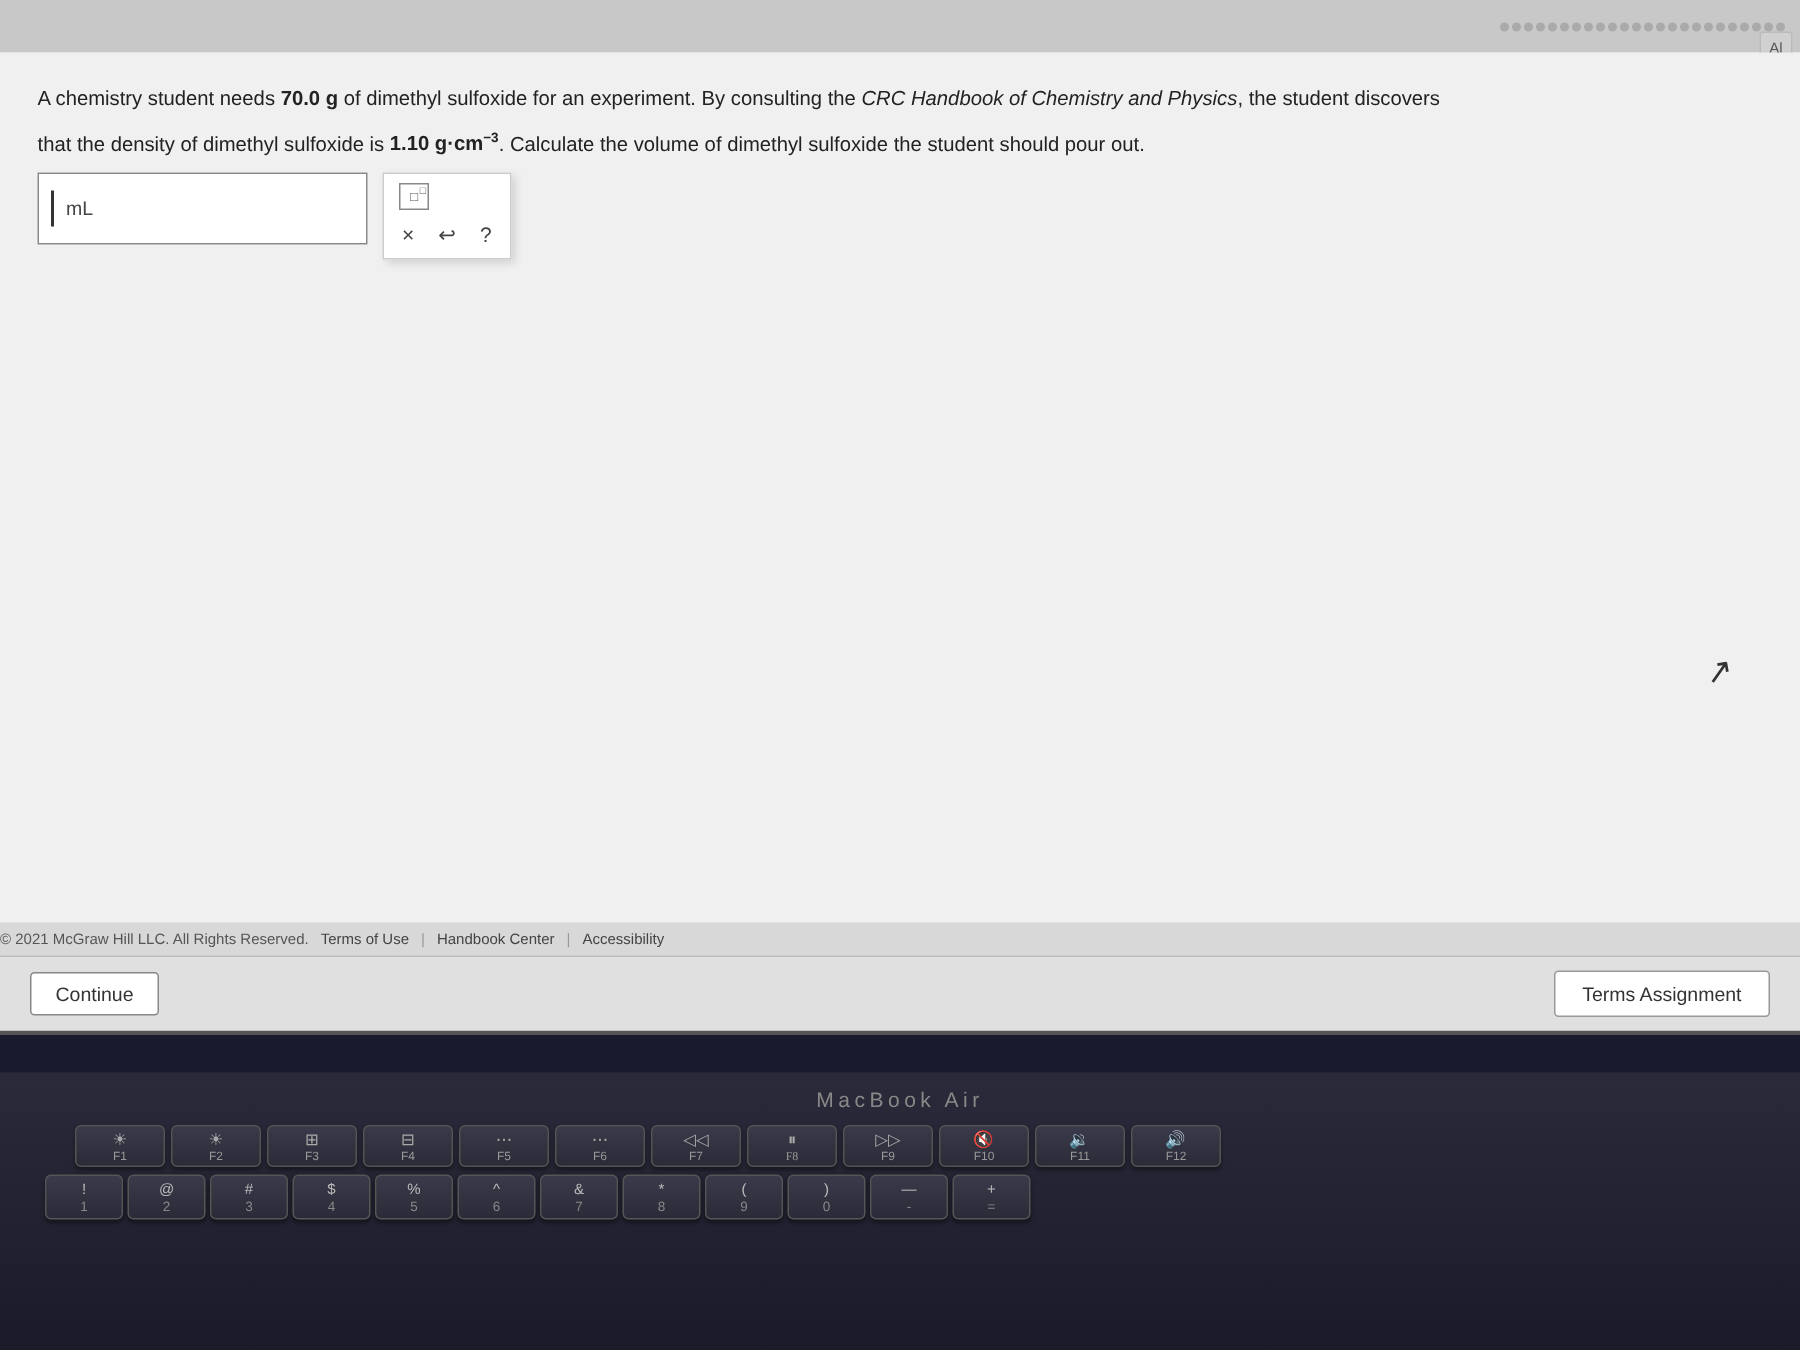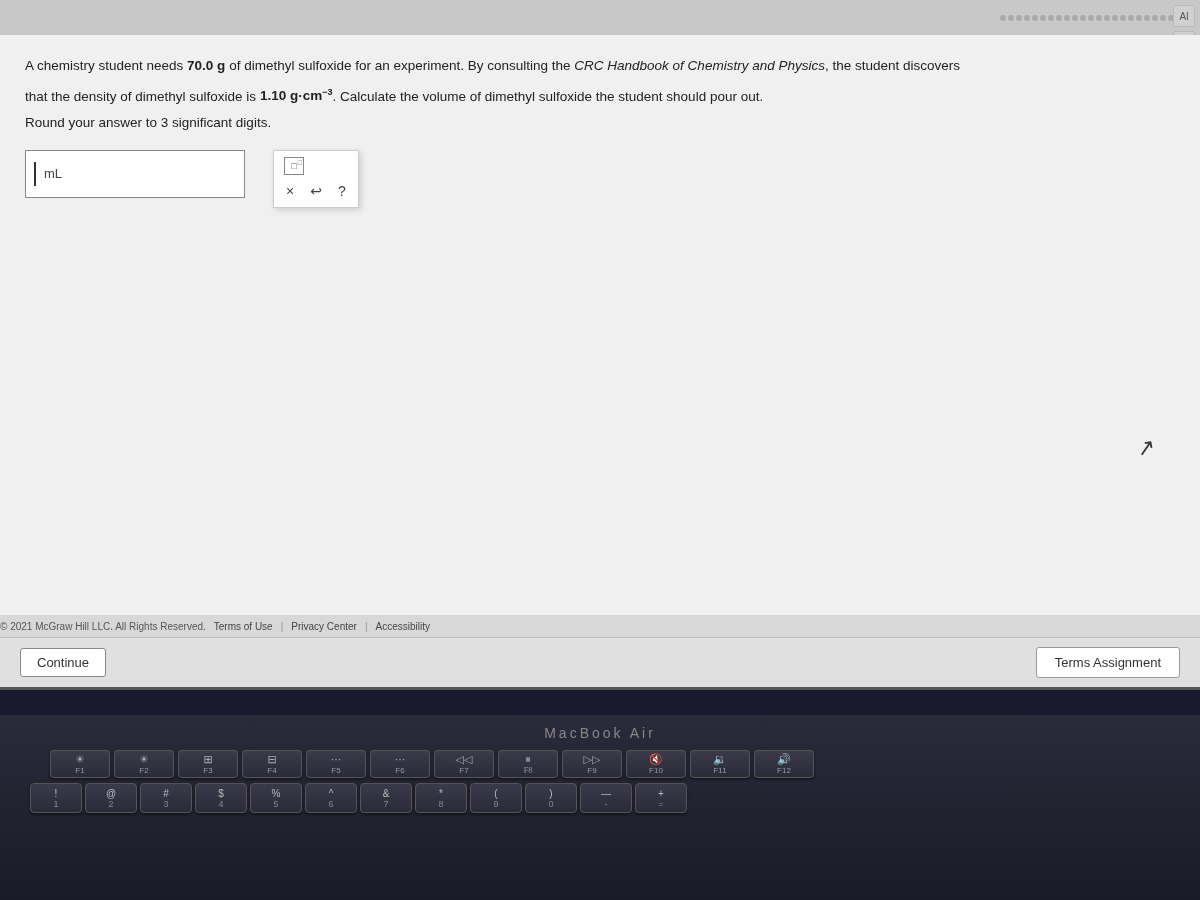--- a/index.html
+++ b/index.html
@@ -68,20 +68,21 @@
       width: 22px;
       height: 22px;
       background: #d0d0d0;
       border: 1px solid #bbb;
       display: flex;
       align-items: center;
       justify-content: center;
       font-size: 10px;
       color: #555;
       border-radius: 2px;
+      margin-top: 16px;
     }
 
     
     .content-area {
       position: absolute;
       top: 35px;
       left: 0;
       right: 0;
       bottom: 50px;
       background: #f0f0f0;
@@ -104,21 +105,21 @@
     .significant-digits {
       font-size: 13.5px;
       color: #222;
       margin-bottom: 20px;
     }
 
     
     .answer-row {
       display: flex;
       align-items: flex-start;
-      gap: 28px;
+      gap: 10px;
       margin-bottom: 15px;
     }
 
     .input-container {
       position: relative;
       display: flex;
       align-items: center;
       background: white;
       border: 1.5px solid #888;
       width: 220px;
@@ -388,23 +389,20 @@
   </div>
 
   <div class="content-area">
     <div class="content-wrapper">
 
       <p class="question-text">
         A chemistry student needs <strong>70.0 g</strong> of dimethyl sulfoxide for an experiment. By consulting the <em>CRC Handbook of Chemistry and Physics</em>, the student discovers
       </p>
       <p class="question-text" style="margin-top:2px;">
         that the density of dimethyl sulfoxide is <strong>1.10 g·cm<sup>−3</sup></strong>. Calculate the volume of dimethyl sulfoxide the student should pour out.
-      </p>
-      <p class="significant-digits">
-        Round your answer to 3 significant digits.
       </p>
 
       <div class="answer-row">
 
         <div class="input-container">
           <span class="input-cursor"></span>
           <span class="unit-label">mL</span>
         </div>
 
         <div class="toolbar-popup">
@@ -423,21 +421,21 @@
 
       <div class="cursor-pointer">↗</div>
 
     </div>
   </div>
 
   <div class="footer-bar">
     <span>© 2021 McGraw Hill LLC. All Rights Reserved.</span>
     <a href="#">Terms of Use</a>
     <span class="footer-divider">|</span>
-    <a href="#">Privacy Center</a>
+    <a href="#">Handbook Center</a>
     <span class="footer-divider">|</span>
     <a href="#">Accessibility</a>
   </div>
 
   <div class="bottom-bar">
     <button class="continue-btn">Continue</button>
     <div class="bottom-right">
       <button class="submit-btn">Terms Assignment</button>
     </div>
   </div>

